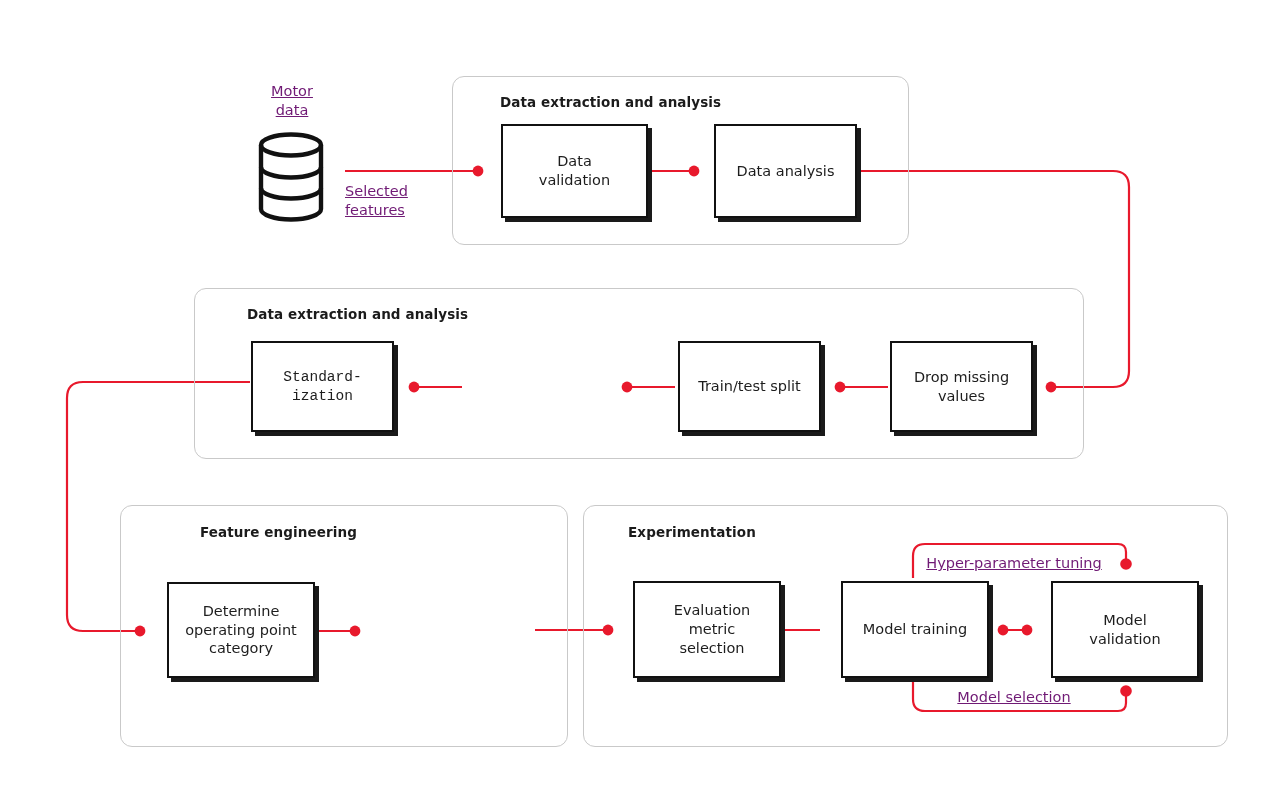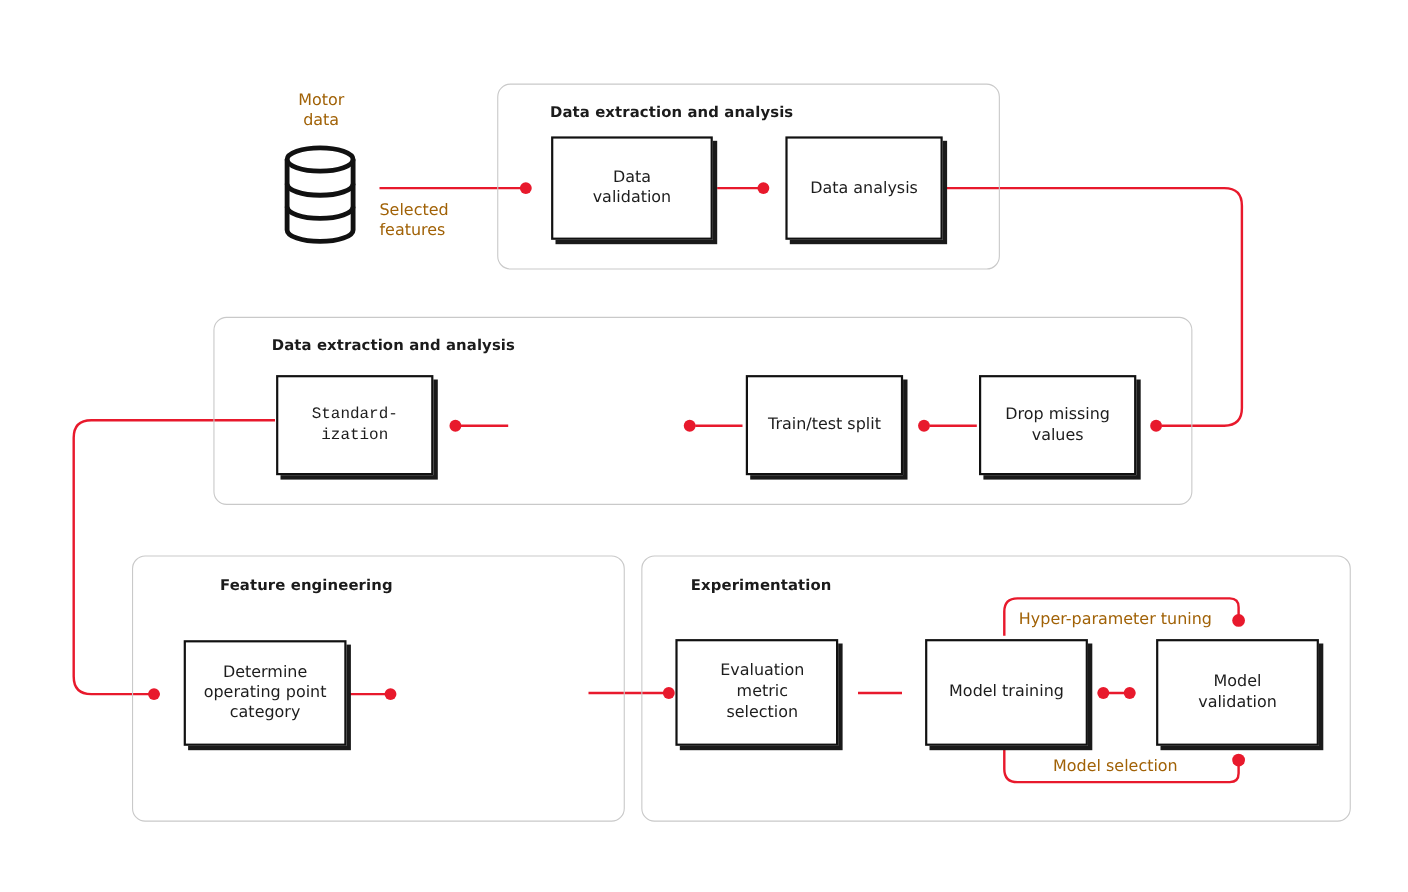--- a/index.html
+++ b/index.html
@@ -52,23 +52,24 @@
     line-height:1.30;
     color:#1d1d1d;
     padding:4px 6px;
   }
   .node span{display:block;}
   
   .label{
     position:absolute;
     font-size:14.5px;
     line-height:1.30;
-    color:#a16207;
+    color:#701a75;
     text-align:center;
     white-space:pre-line;
+    text-decoration:underline;
   }
   .label.left{text-align:left;}
   
   .db{position:absolute;}
 </style>
 </head>
 <body>
 
 <div id="canvas">
 
@@ -173,21 +174,21 @@
   <div class="node" style="left:167px;top:582px;width:148px;height:96px;">
     <span style="white-space:pre-line;">Determine
 operating point
 category</span>
   </div>
 
 
   <div class="group" style="left:583px;top:505px;width:645px;height:242px;"></div>
   <div class="group-title" style="left:628px;top:524px;">Experimentation</div>
 
-  <div class="node" style="left:614px;top:581px;width:148px;height:97px;padding-left:16px;">
+  <div class="node" style="left:633px;top:581px;width:148px;height:97px;padding-left:16px;">
     <span style="white-space:pre-line;">Evaluation
 metric
 selection</span>
   </div>
 
   <div class="node" style="left:841px;top:581px;width:148px;height:97px;">
     <span style="white-space:pre-line;">Model training</span>
   </div>
 
   <div class="node" style="left:1051px;top:581px;width:148px;height:97px;">

